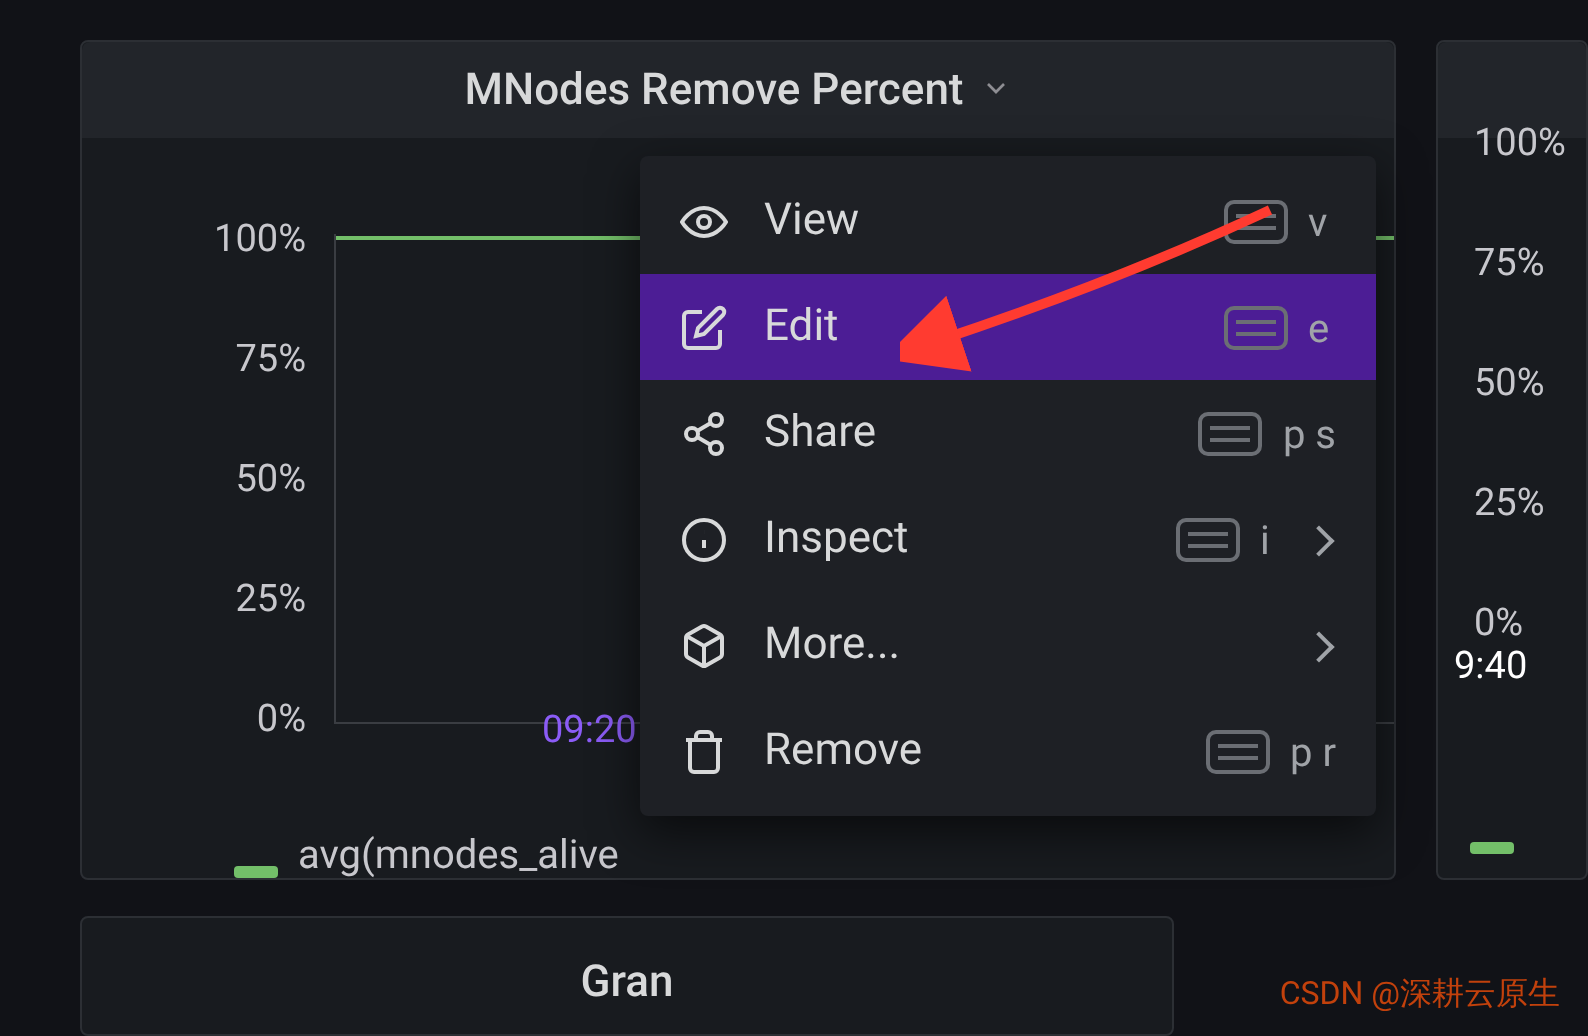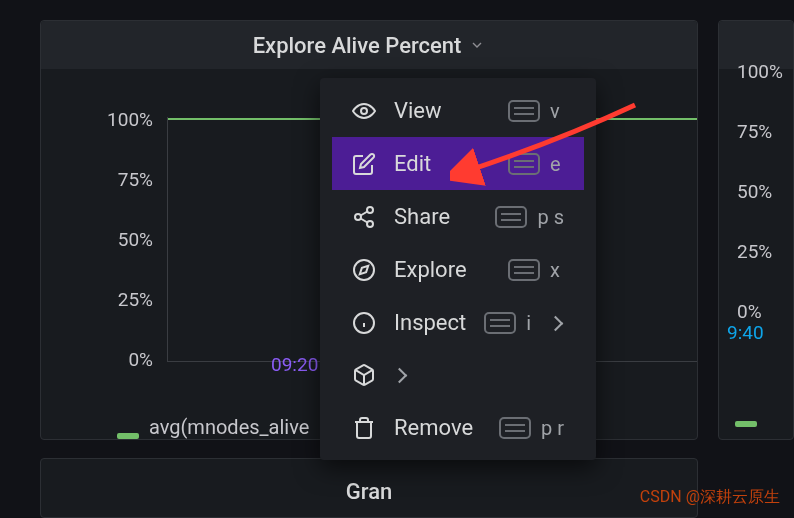--- a/index.html
+++ b/index.html
@@ -30,21 +30,21 @@
     }
     .panel-right {
       left: 718px;
       top: 20px;
       width: 76px;
       height: 420px;
     }
     .panel-bottom {
       left: 40px;
       top: 458px;
-      width: 658px;
+      width: 547px;
       height: 60px;
     }
     .panel-header {
       height: 48px;
       background: #22252a;
       display: flex;
       align-items: center;
       justify-content: center;
       gap: 8px;
       font-size: 22px;
@@ -128,43 +128,43 @@
       width: 22px;
       height: 6px;
       background: #73bf69;
       border-radius: 2px;
     }
     .x-label-r {
       position: absolute;
       top: 300px;
       left: 8px;
       font-size: 19px;
-      color: #0ea5e9;
+      color: #ffffff;
     }
     .panel-bottom-title {
       position: absolute;
       left: 50%;
       top: 20px;
       transform: translateX(-50%);
       font-size: 22px;
       font-weight: 500;
       color: #d8d9da;
     }
 
     
     .dropdown {
       position: absolute;
       left: 320px;
       top: 78px;
-      width: 276px;
+      width: 368px;
       background: #1e2025;
       border-radius: 4px;
       box-shadow: 0 8px 24px rgba(0,0,0,0.6);
       z-index: 10;
-      padding: 6px 12px;
+      padding: 6px 0;
     }
     .menu-item {
       display: flex;
       align-items: center;
       padding: 14px 20px;
       gap: 18px;
       font-size: 22px;
       color: #d8d9da;
       cursor: pointer;
       position: relative;
@@ -248,21 +248,21 @@
       font-size: 16px;
       color: #c2410c;
       z-index: 30;
     }
   </style>
 </head>
 <body>
 
 <div class="panel panel-left">
   <div class="panel-header">
-    <span>Explore Alive Percent</span>
+    <span>MNodes Remove Percent</span>
     <span>
       <svg viewBox="0 0 24 24" fill="none">
           <path d="M6 9l6 6 6-6" stroke-width="2"></path>
         </svg>
     </span>
   </div>
   <div class="chart-area">
     <div class="y-axis-label y-100">100%</div>
     <div class="y-axis-label y-75">75%</div>
     <div class="y-axis-label y-50">50%</div>
@@ -334,33 +334,20 @@
           <line x1="15.4" y1="6.5" x2="8.6" y2="10.5"></line>
         </svg>
     </span>
     <span class="menu-label">Share</span>
     <div class="kbd-group">
       <div class="kbd-icon"></div>
       <span class="kbd-key">p s</span>
     </div>
   </div>
 
-  <div class="menu-item">
-    <span class="menu-icon">
-      <svg viewBox="0 0 24 24">
-          <circle cx="12" cy="12" r="10"></circle>
-          <polygon points="16.24 7.76 14.12 14.12 7.76 16.24 9.88 9.88 16.24 7.76"></polygon>
-        </svg>
-    </span>
-    <span class="menu-label">Explore</span>
-    <div class="kbd-group">
-      <div class="kbd-icon"></div>
-      <span class="kbd-key">x</span>
-    </div>
-  </div>
 
   <div class="menu-item">
     <span class="menu-icon">
       <svg viewBox="0 0 24 24">
           <circle cx="12" cy="12" r="10"></circle>
           <line x1="12" y1="16" x2="12" y2="12"></line>
           <line x1="12" y1="8" x2="12.01" y2="8"></line>
         </svg>
     </span>
     <span class="menu-label">Inspect</span>
@@ -372,20 +359,21 @@
   </div>
 
   <div class="menu-item">
     <span class="menu-icon">
       <svg viewBox="0 0 24 24">
           <path d="M21 16V8a2 2 0 0 0-1-1.73l-7-4a2 2 0 0 0-2 0l-7 4A2 2 0 0 0 3 8v8a2 2 0 0 0 1 1.73l7 4a2 2 0 0 0 2 0l7-4A2 2 0 0 0 21 16z"></path>
           <polyline points="3.27 6.96 12 12.01 20.73 6.96"></polyline>
           <line x1="12" y1="22.08" x2="12" y2="12"></line>
         </svg>
     </span>
+    <span class="menu-label">More...</span>
     <div class="kbd-group">
       <span class="chevron-right"></span>
     </div>
   </div>
 
   <div class="menu-item">
     <span class="menu-icon">
       <svg viewBox="0 0 24 24">
           <polyline points="3 6 5 6 21 6"></polyline>
           <path d="M19 6v14a2 2 0 0 1-2 2H7a2 2 0 0 1-2-2V6m3 0V4a2 2 0 0 1 2-2h4a2 2 0 0 1 2 2v2"></path>

